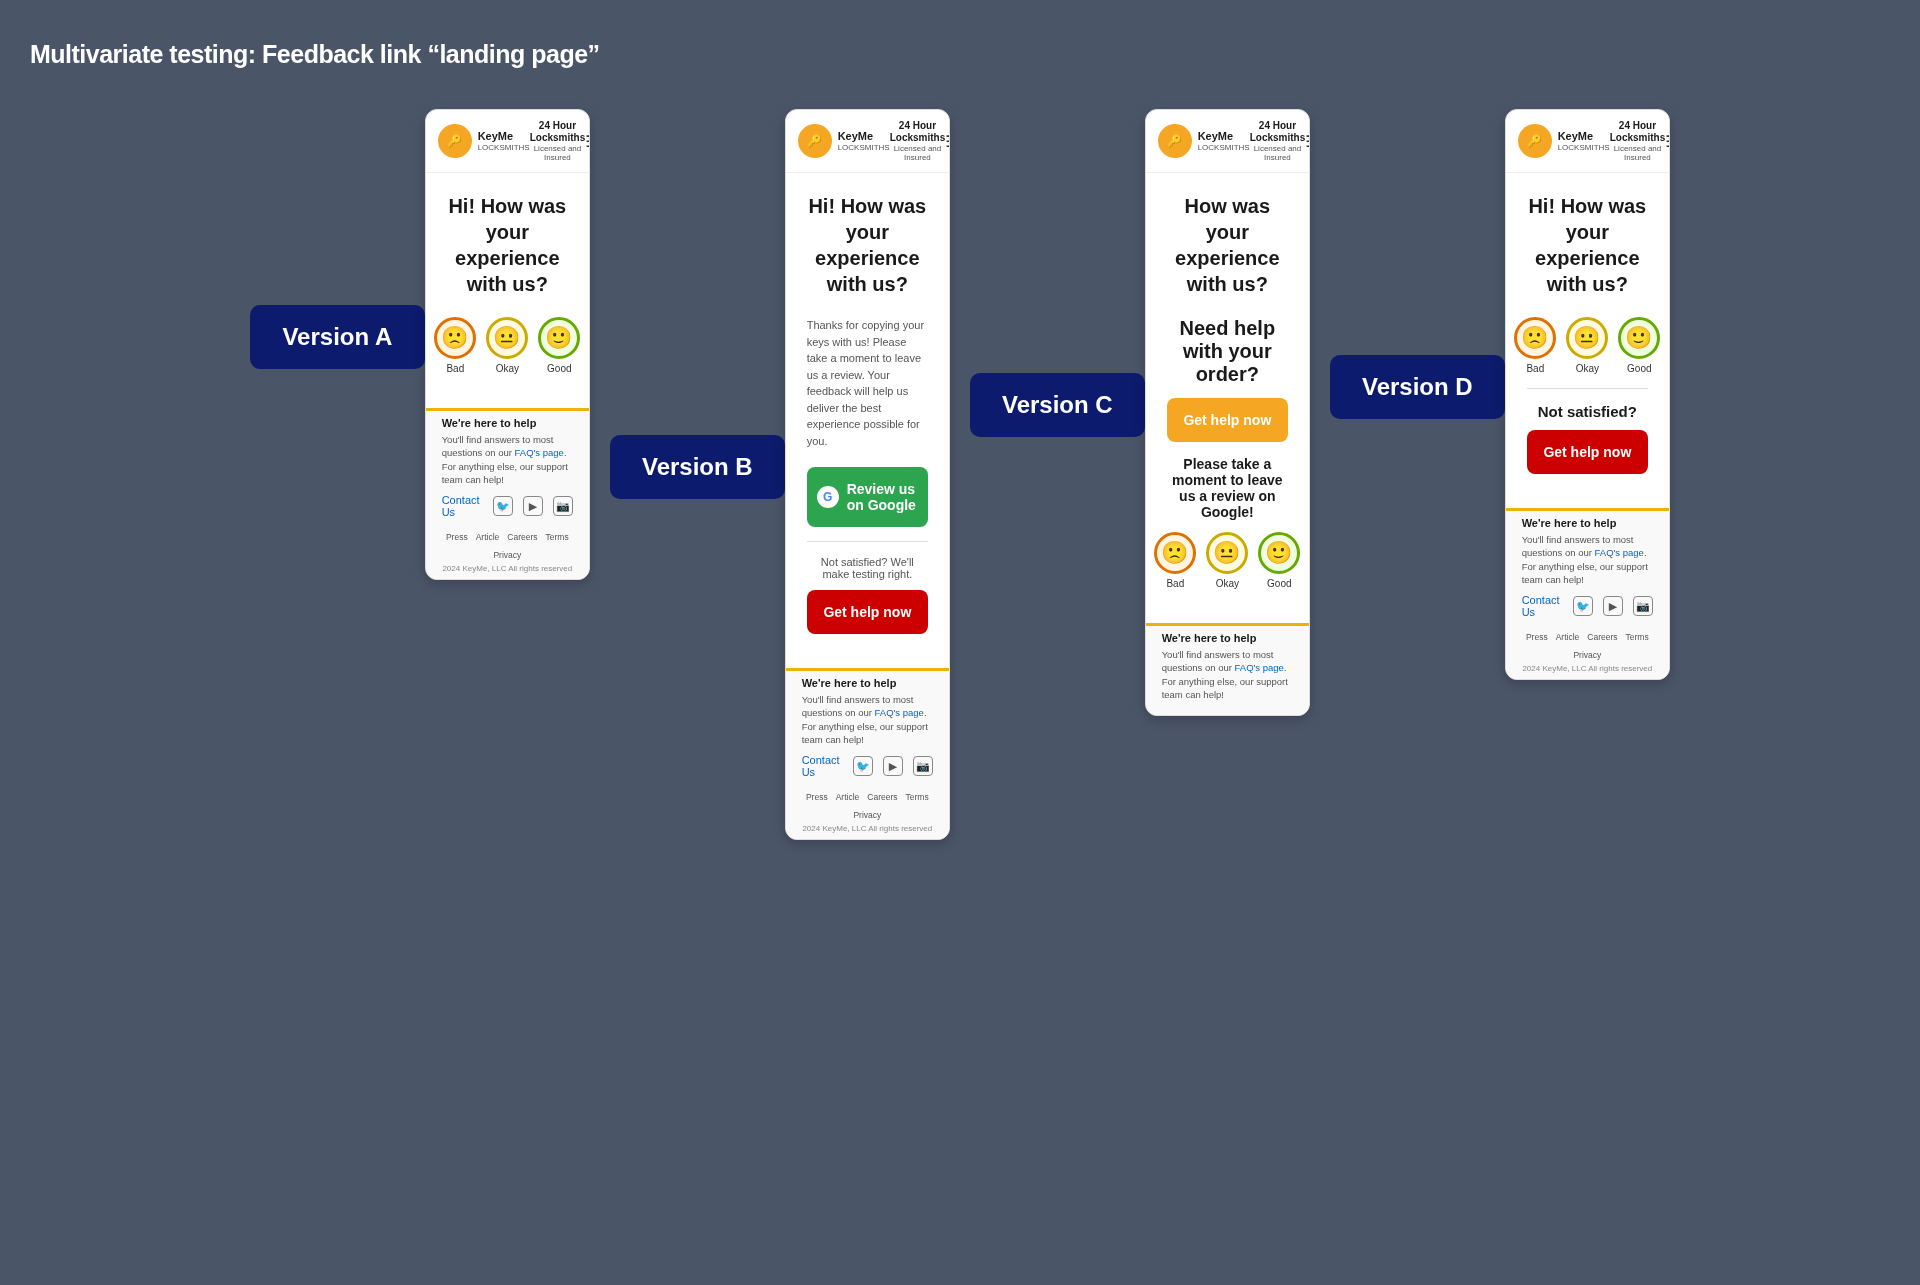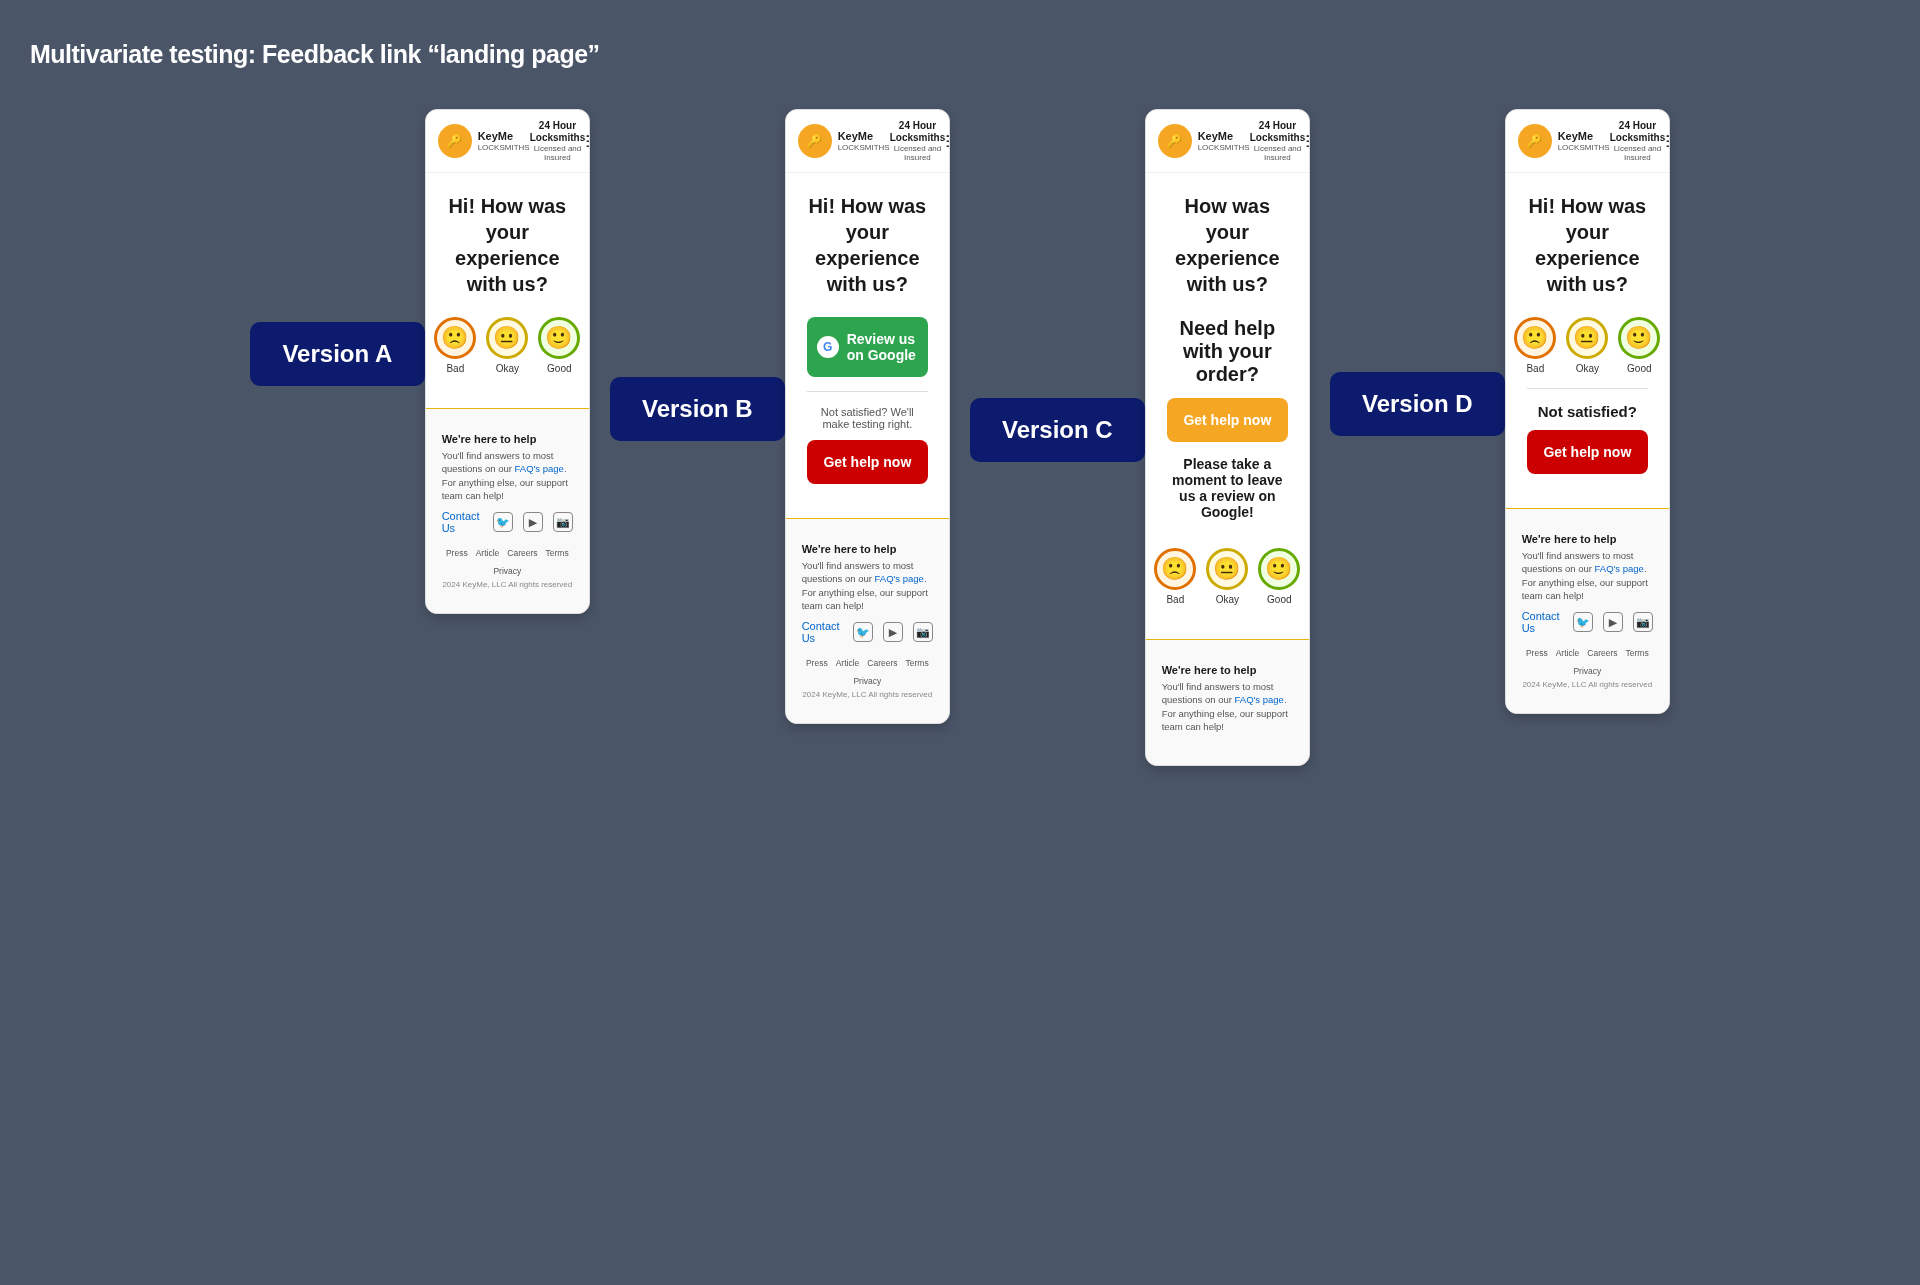--- a/index.html
+++ b/index.html
@@ -249,22 +249,22 @@
       padding: 14px 10px;
       font-size: 14px;
       font-weight: 700;
       margin-bottom: 14px;
       cursor: pointer;
     }
 
     
     .phone-footer {
       background: #f9f9f9;
-      border-top: 1px solid #eab308;
-      padding: 24px 16px;
+      border-top: 3px solid #eab308;
+      padding: 6px 16px;
     }
 
     .footer-help-title {
       font-size: 11px;
       font-weight: 700;
       color: #1a1a1a;
       margin-bottom: 4px;
     }
 
     .footer-help-text {
@@ -332,21 +332,21 @@
     .need-help-text {
       font-size: 20px;
       font-weight: 700;
       text-align: center;
       color: #1a1a1a;
       margin-bottom: 12px;
     }
 
     .google-review-section {
       text-align: center;
-      margin-bottom: 28px;
+      margin-bottom: 12px;
       font-size: 14px;
       font-weight: 700;
       color: #1a1a1a;
     }
   </style>
 </head>
 <body>
 
 <h1 class="page-title">Multivariate testing: Feedback link “landing page”</h1>
 
@@ -435,20 +435,21 @@
           </div>
         </div>
         <div class="phone-nav-right">
           <div class="nav-title">24 Hour Locksmiths</div>
           <div class="nav-sub">Licensed and Insured</div>
         </div>
         <div class="hamburger">☰</div>
       </div>
       <div class="phone-content">
         <div class="main-question">Hi! How was your experience with us?</div>
+        <div class="description-text">Thanks for copying your keys with us! Please take a moment to leave us a review. Your feedback will help us deliver the best experience possible for you.</div>
         <div class="google-btn">
           <div class="google-icon">G</div>
           <span>Review us on Google</span>
         </div>
         <hr class="divider">
         <div class="not-satisfied-text">Not satisfied? We'll make testing right.</div>
         <div class="help-btn">
           <span>Get help now</span>
         </div>
       </div>

